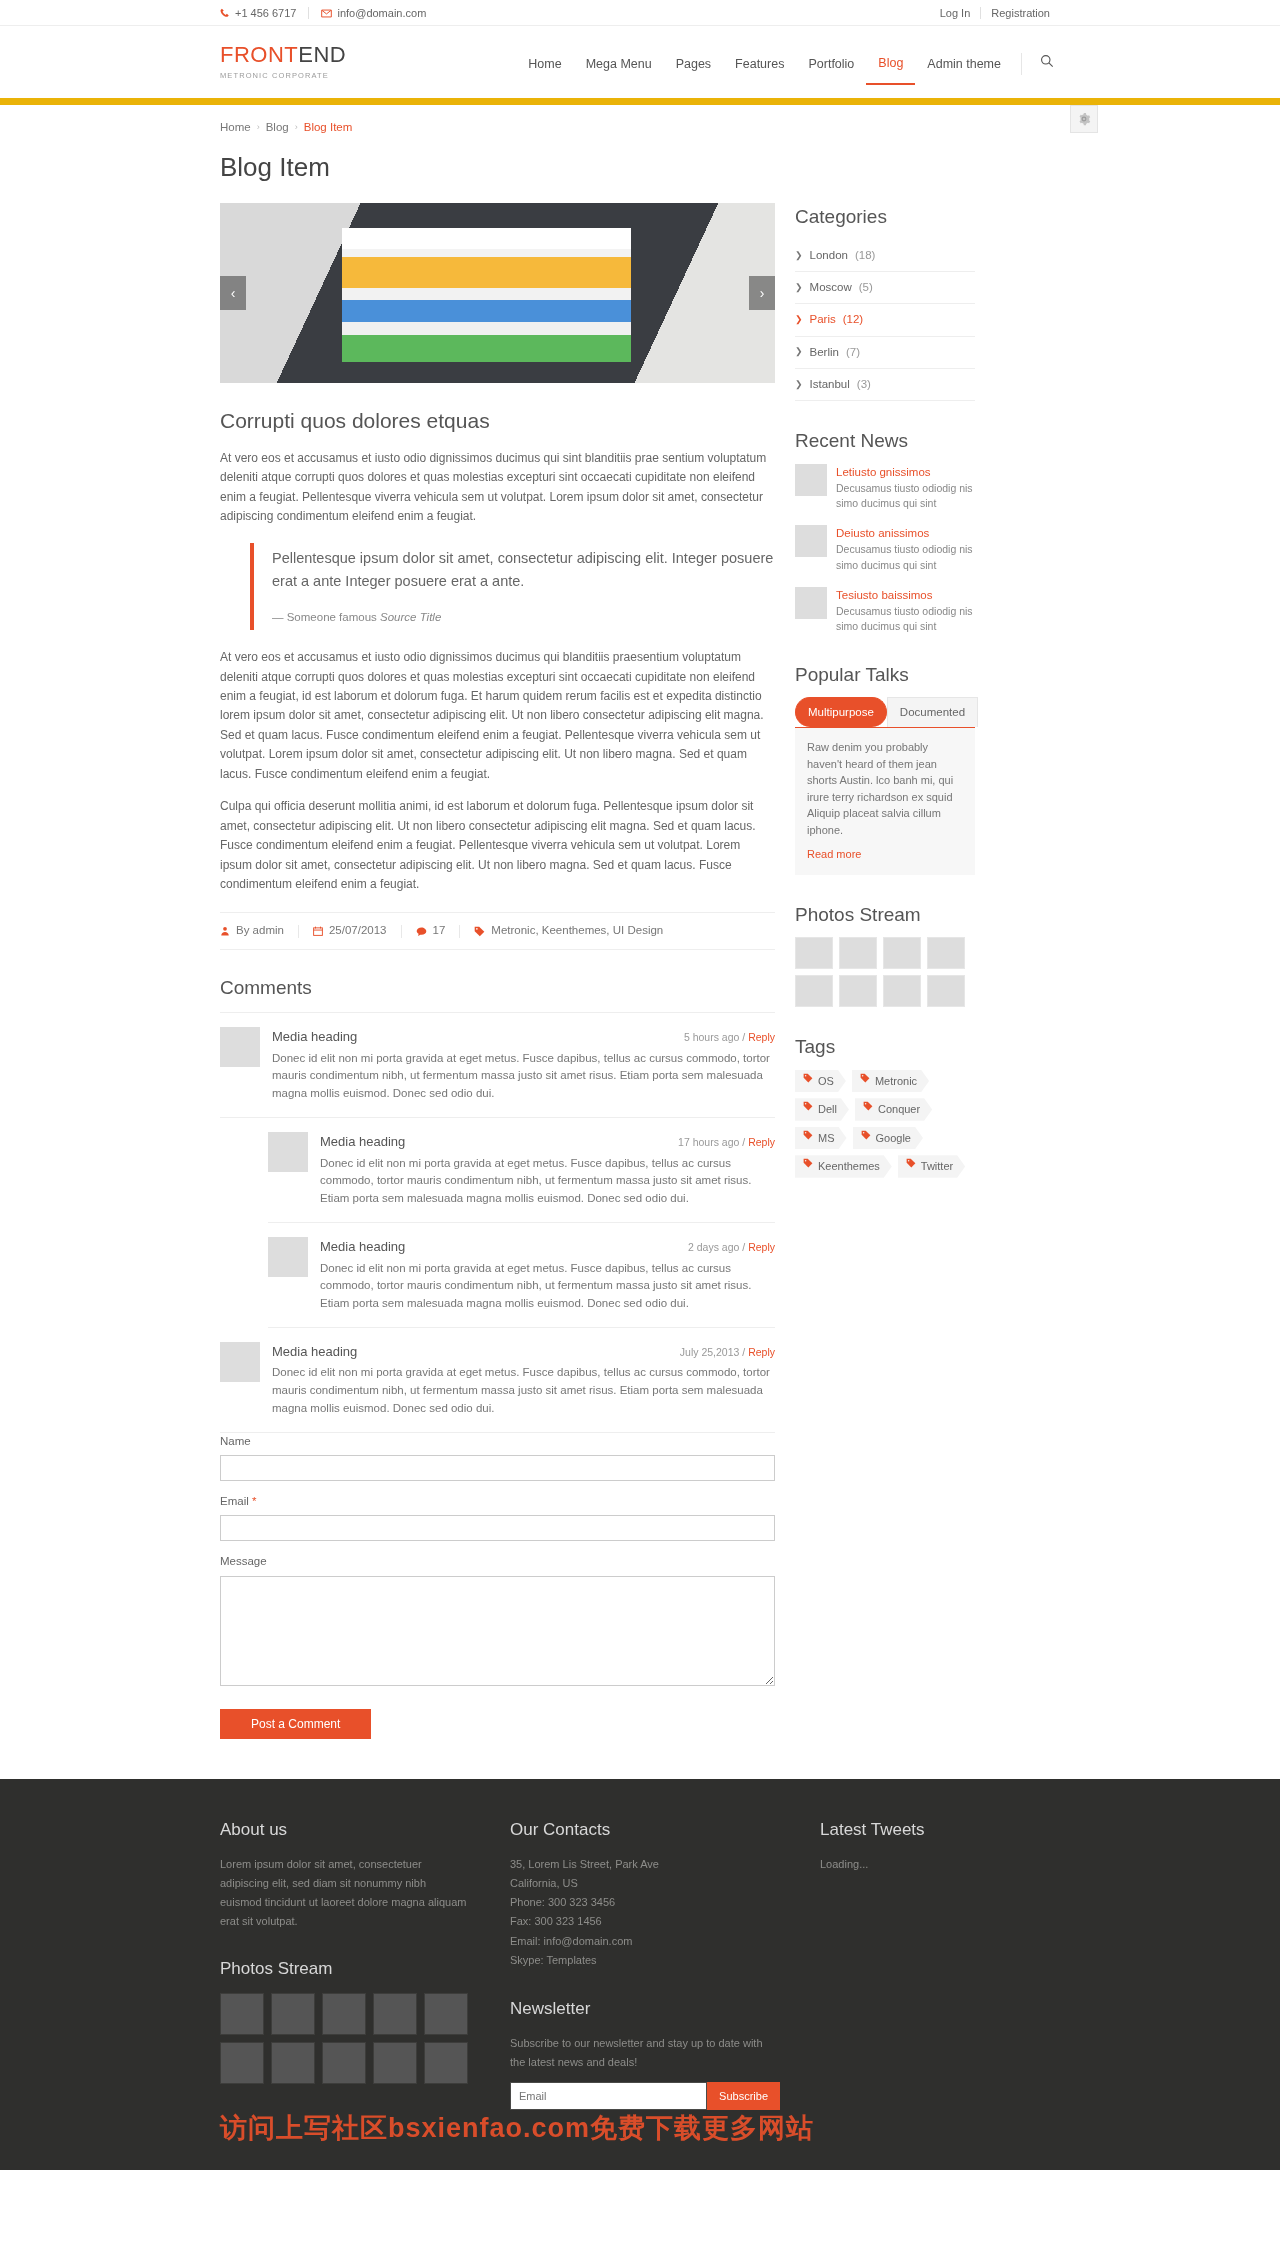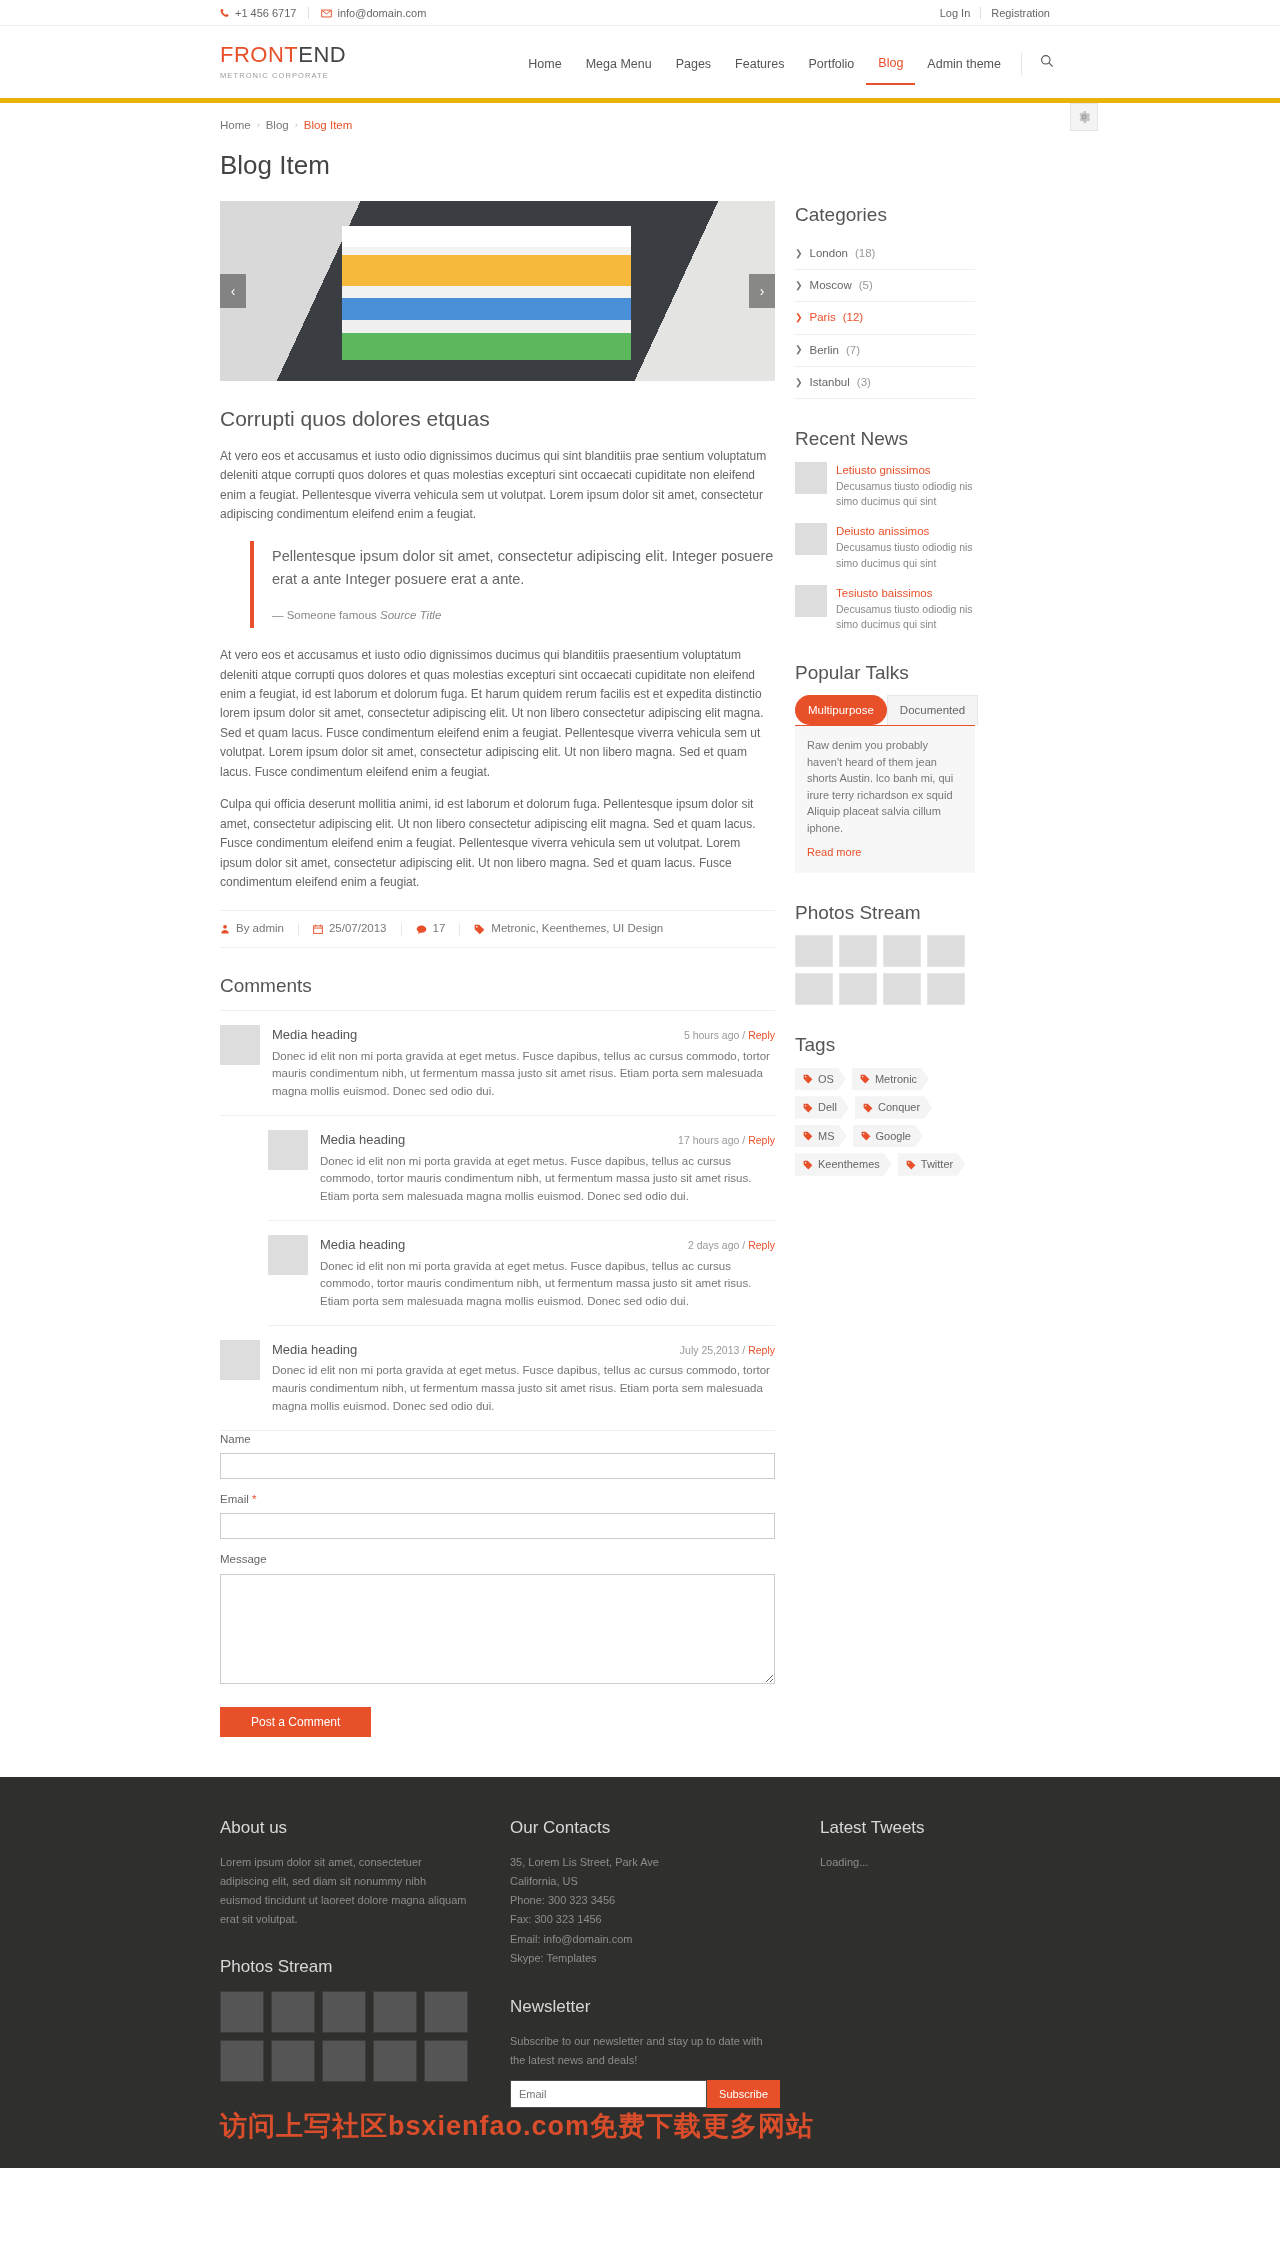--- a/index.html
+++ b/index.html
@@ -17,21 +17,21 @@
   .preheader { border-bottom: 1px solid #eee; height: 26px; }
   .preheader .wrap { display: flex; align-items: center; height: 26px; font-size: 11px; color: #666; }
   .ph-left { display: flex; align-items: center; gap: 0; }
   .ph-item { display: flex; align-items: center; gap: 5px; padding-right: 12px; }
   .ph-sep { width: 1px; height: 12px; background: #e0e0e0; margin-right: 12px; }
   .ph-right { margin-left: auto; display: flex; align-items: center; }
   .ph-right a { color: #666; text-decoration: none; padding: 0 10px; font-size: 11px; }
   .ico { display: inline-block; fill: #e8502a; }
 
   
-  .header { border-bottom: 5px solid #eab308; }
+  .header { border-bottom: 7px solid #eab308; }
   .header .wrap { display: flex; align-items: flex-start; height: 72px; padding-top: 18px; }
   .logo-txt { font-size: 22px; letter-spacing: .5px; font-weight: 400; line-height: 1; }
   .logo-txt .a { color: #e8502a; }
   .logo-txt .b { color: #444; }
   .logo-sub { font-size: 7.5px; color: #9b9b9b; letter-spacing: 1.1px; margin-top: 4px; }
   .nav { margin-left: auto; display: flex; align-items: center; height: 40px; }
   .nav a {
     color: #555; text-decoration: none; font-size: 12.5px; padding: 0 12px;
     line-height: 40px; display: inline-block;
   }
@@ -142,21 +142,21 @@
   .tab.on { background: #e8502a; color: #fff; border-color: #e8502a; border-radius: 15px; }
   .tabbody { background: #f7f7f7; padding: 11px 12px; }
   .tabbody p { font-size: 11px; color: #777; line-height: 1.5; }
   .tabbody a { color: #e8502a; font-size: 11px; text-decoration: none; display: inline-block; margin-top: 8px; }
 
   .pgrid { display: grid; grid-template-columns: repeat(4, 38px); gap: 6px; }
   .pgrid .ph { width: 38px; height: 32px; background: #ddd; border: 1px solid #e6e6e6; }
 
   .tagcloud { display: flex; flex-wrap: wrap; gap: 6px; }
   .tag {
-    display: inline-flex; align-items: center; gap: 5px; background: #f4f4f4;
+    display: inline-flex; align-items: flex-start; gap: 5px; background: #f4f4f4;
     font-size: 11px; color: #666; padding: 3px 12px 3px 8px; text-decoration: none;
     clip-path: polygon(0 0, calc(100% - 8px) 0, 100% 50%, calc(100% - 8px) 100%, 0 100%);
   }
 
   
   .footer { background: #2f2f2d; margin-top: 40px; padding: 38px 0 0; }
   .footer .wrap { display: flex; gap: 40px; align-items: flex-start; }
   .fcol1 { width: 250px; } .fcol2 { width: 270px; } .fcol3 { width: 230px; }
   .footer h4 { font-size: 17px; font-weight: 400; color: #d8d8d8; margin-bottom: 12px; }
   .footer p, .footer li, .footer .line { font-size: 11px; color: #8d8d8a; line-height: 1.75; }

